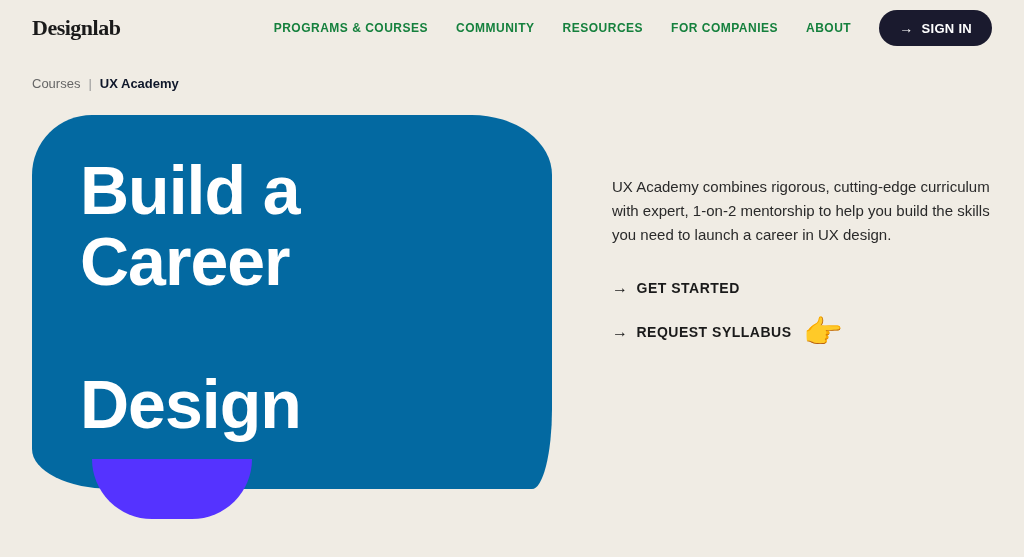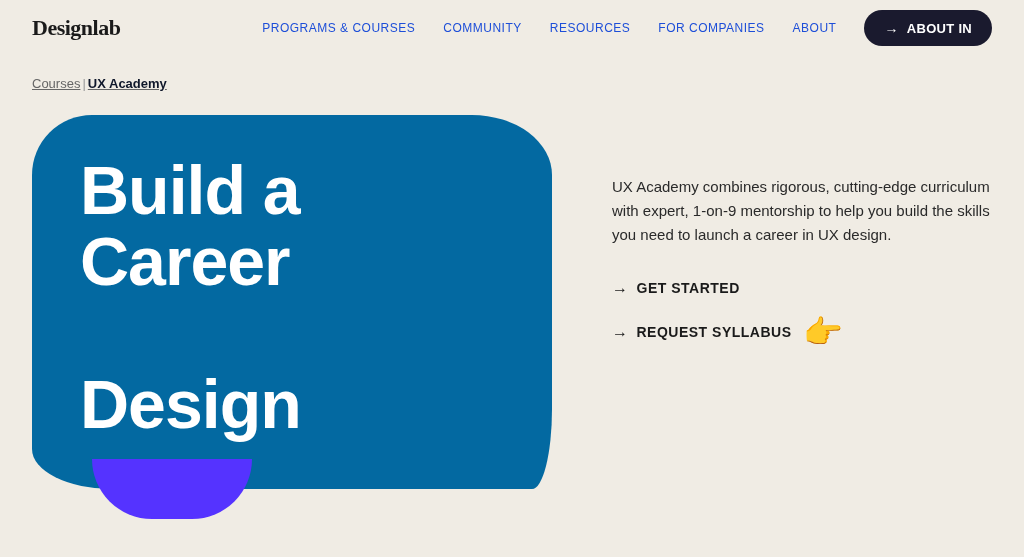--- a/index.html
+++ b/index.html
@@ -37,22 +37,22 @@
     }
 
     nav {
       display: flex;
       align-items: center;
       gap: 28px;
     }
 
     .nav-link {
       font-size: 12px;
-      font-weight: 400;
-      color: #1d4ed8;
+      font-weight: 700;
+      color: #15803d;
       text-decoration: none;
       letter-spacing: 0.5px;
       text-transform: uppercase;
       cursor: pointer;
     }
 
     .sign-in-btn {
       display: flex;
       align-items: center;
       gap: 8px;
@@ -69,24 +69,23 @@
 
     .sign-in-btn .arrow {
       font-size: 14px;
     }
 
     
     .breadcrumb {
       padding: 20px 32px 16px;
       display: flex;
       align-items: center;
-      gap: 2px;
+      gap: 8px;
       font-size: 13px;
       color: #666;
-      text-decoration: underline;
     }
 
     .breadcrumb-link {
       color: #666;
       text-decoration: none;
       cursor: pointer;
     }
 
     .breadcrumb-separator {
       color: #999;
@@ -197,21 +196,21 @@
 
   <nav>
     <a class="nav-link">PROGRAMS &amp; COURSES</a>
     <a class="nav-link">COMMUNITY</a>
     <a class="nav-link">RESOURCES</a>
     <a class="nav-link">FOR COMPANIES</a>
     <a class="nav-link">ABOUT</a>
 
     <button class="sign-in-btn">
       <span class="arrow">→</span>
-      <span>ABOUT IN</span>
+      <span>SIGN IN</span>
     </button>
   </nav>
 </header>
 
 <div class="breadcrumb">
   <a class="breadcrumb-link">Courses</a>
   <span class="breadcrumb-separator">|</span>
   <span class="breadcrumb-current">UX Academy</span>
 </div>
 
@@ -221,21 +220,21 @@
     <div class="blob-shape">
       <h1 class="hero-title">
         <span>Build a Career</span><br>
         <br>
         <span>Design</span>
       </h1>
     </div>
   </div>
 
   <div class="right-content">
-    <p class="description">UX Academy combines rigorous, cutting-edge curriculum with expert, 1-on-9 mentorship to help you build the skills you need to launch a career in UX design.</p>
+    <p class="description">UX Academy combines rigorous, cutting-edge curriculum with expert, 1-on-2 mentorship to help you build the skills you need to launch a career in UX design.</p>
 
     <div class="cta-links">
       <a class="cta-link">
         <span class="cta-arrow">→</span>
         <span>GET STARTED</span>
       </a>
 
       <div class="request-syllabus-row">
         <a class="cta-link">
           <span class="cta-arrow">→</span>

